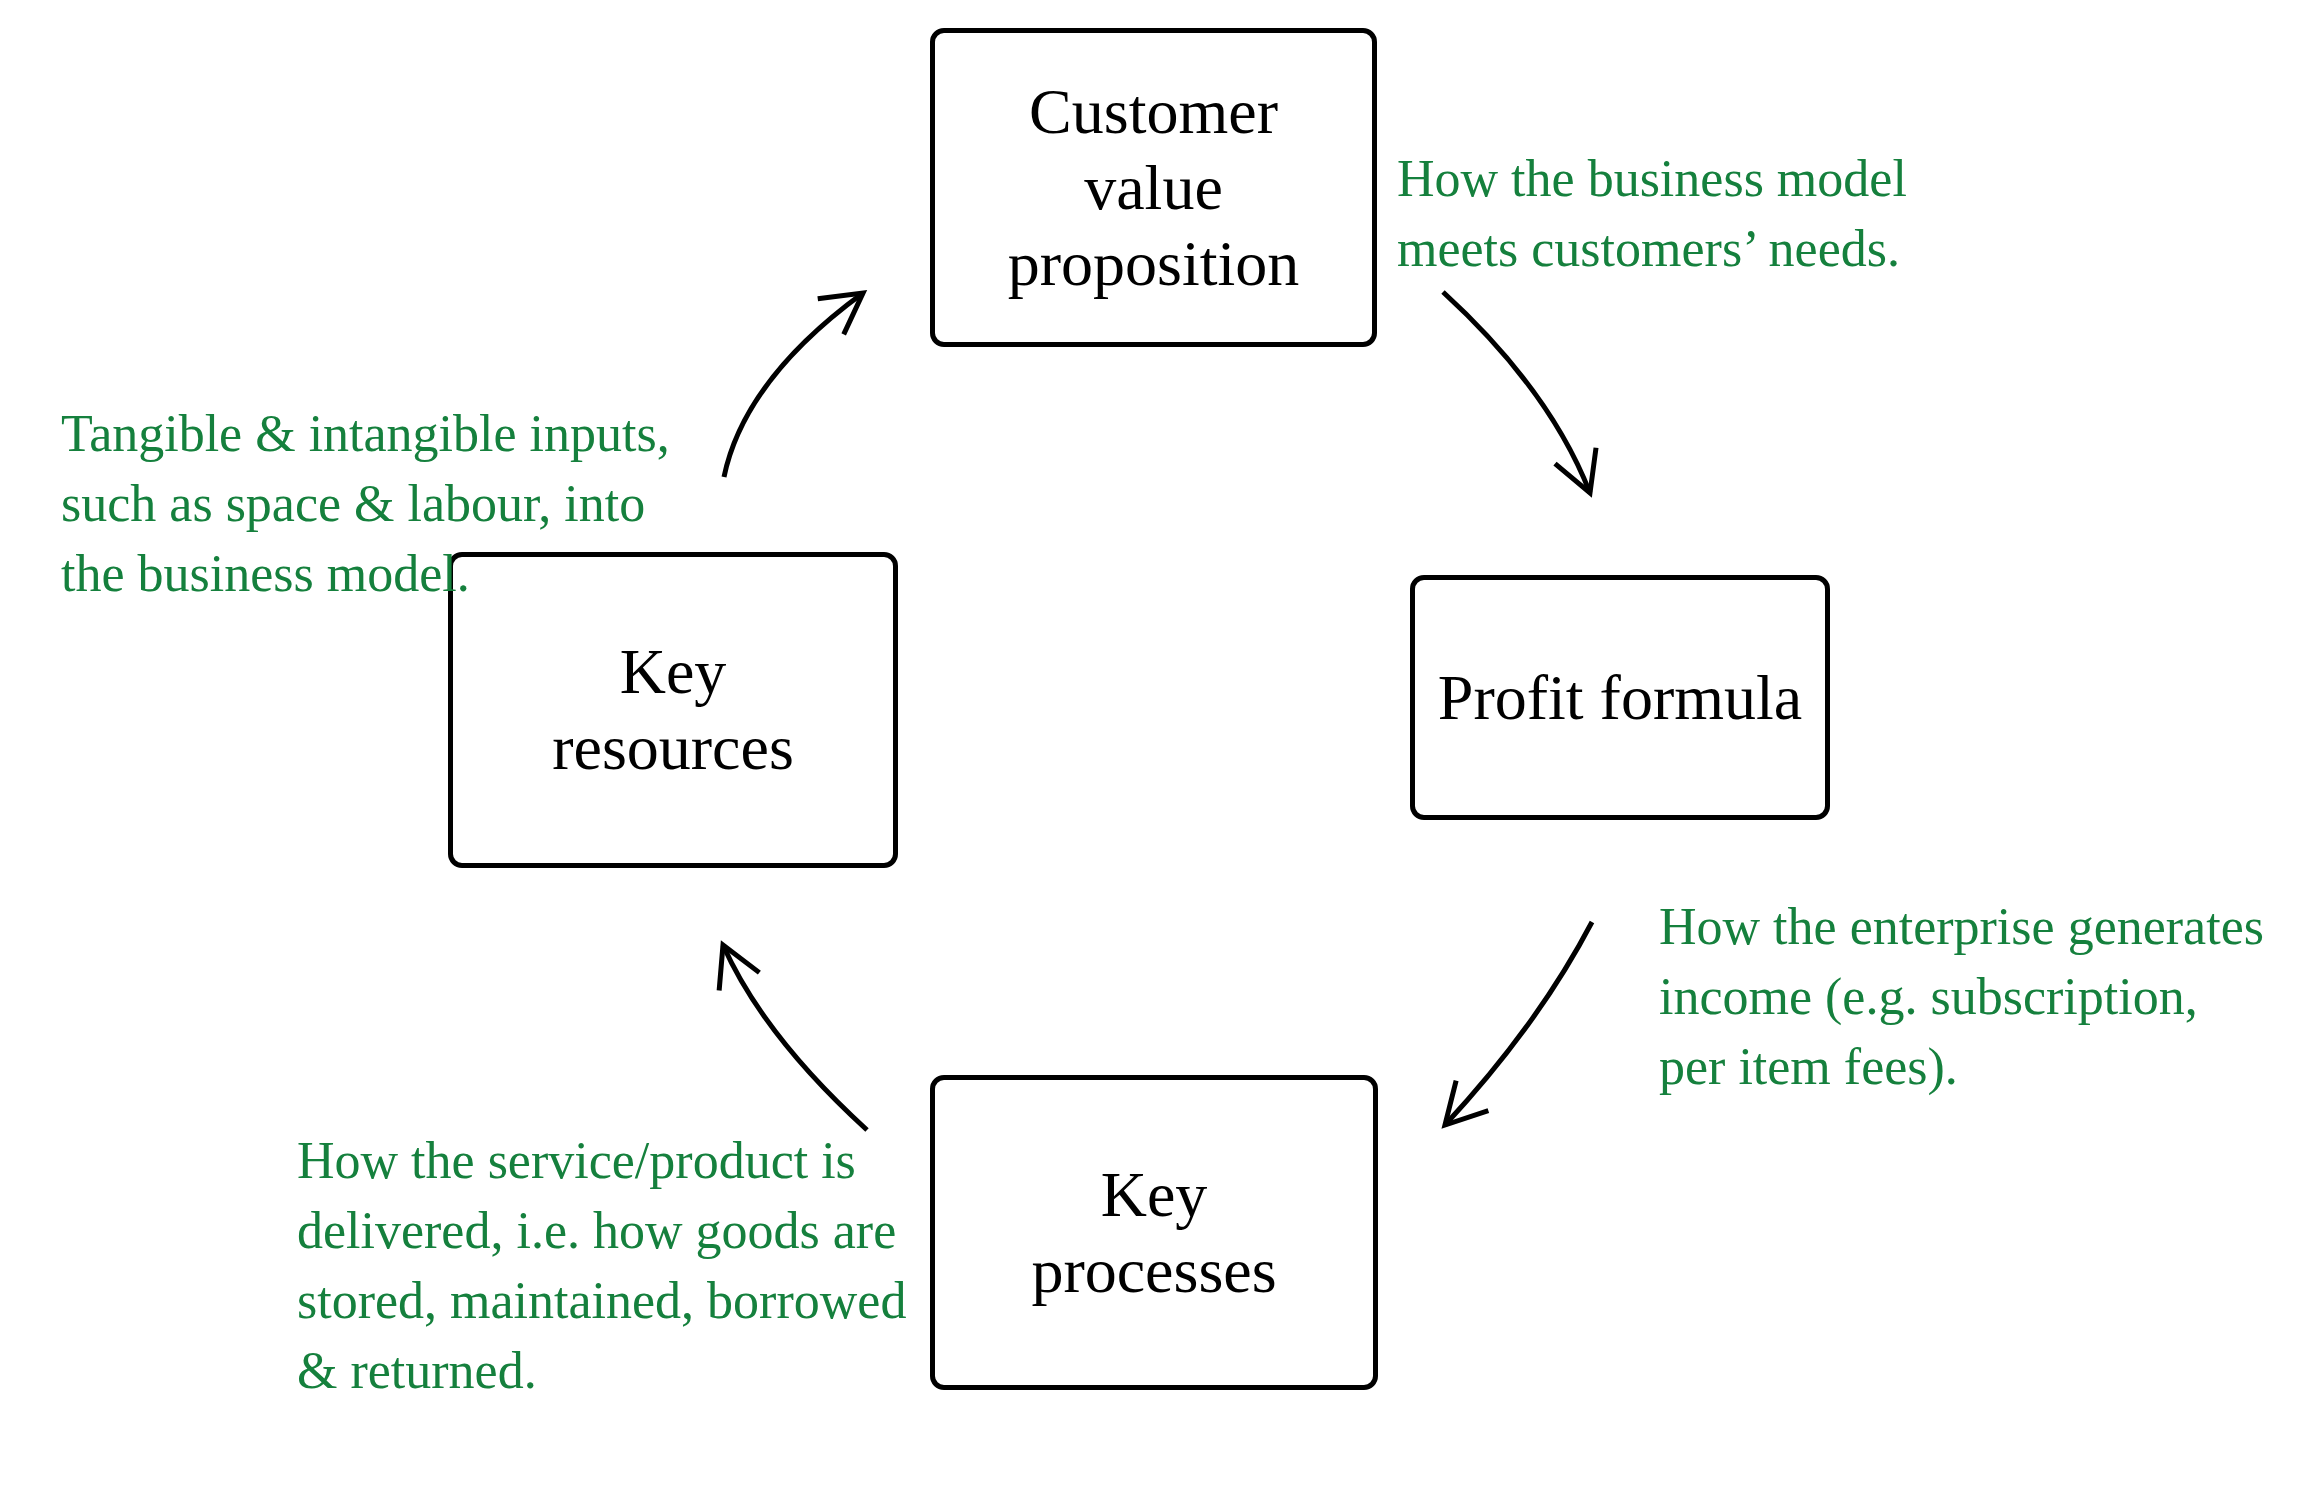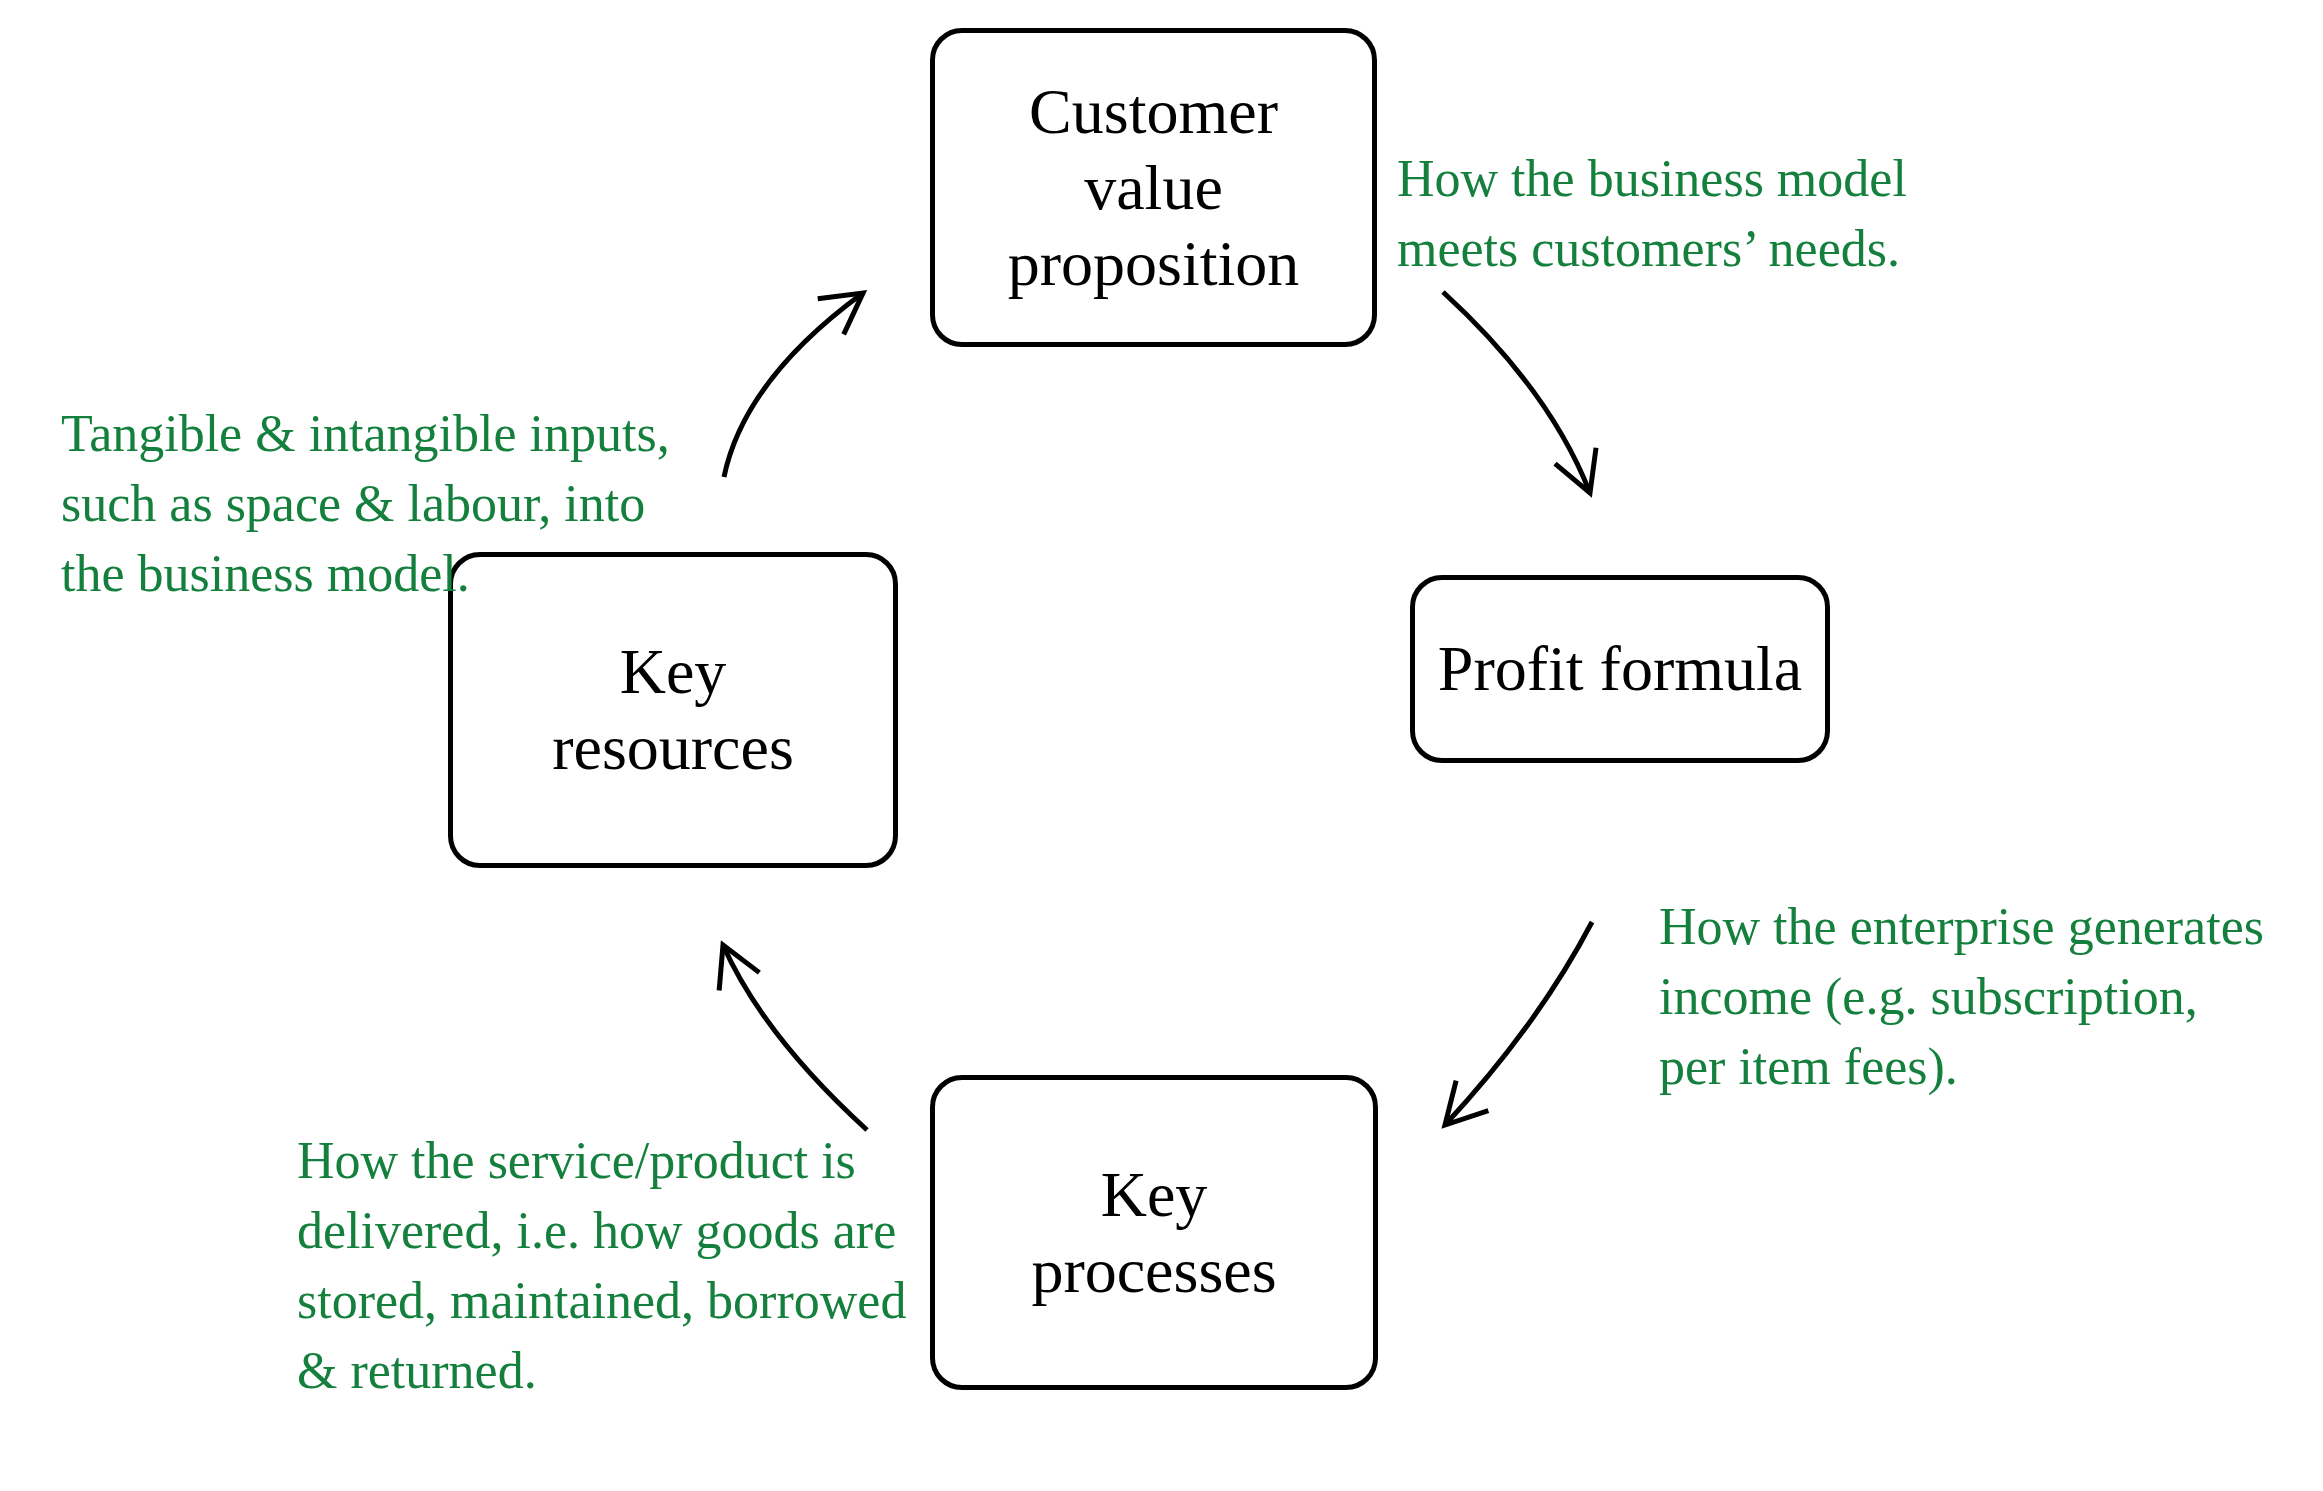--- a/index.html
+++ b/index.html
@@ -20,42 +20,42 @@
     position: absolute;
     left: 0;
     top: 0;
     width: 2323px;
     height: 1491px;
   }
   .node {
     position: absolute;
     box-sizing: border-box;
     border: 5px solid #000000;
-    border-radius: 32px;
+    border-radius: 14px;
     background: #ffffff;
     display: flex;
     align-items: center;
     justify-content: center;
     text-align: center;
   }
   .node-label {
     white-space: pre-line;
     font-size: 64px;
     line-height: 76px;
     color: #000000;
   }
   .note {
     position: absolute;
     white-space: pre-line;
     font-size: 52px;
     line-height: 70px;
     color: #15803d;
   }
   #node-cvp        { left: 930px;  top: 28px;   width: 447px; height: 319px; }
-  #node-profit     { left: 1410px; top: 575px;  width: 420px; height: 188px; }
+  #node-profit     { left: 1410px; top: 575px;  width: 420px; height: 245px; }
   #node-processes  { left: 930px;  top: 1075px; width: 448px; height: 315px; }
   #node-resources  { left: 448px;  top: 552px;  width: 450px; height: 316px; }
 
   #note-cvp-to-profit      { left: 1397px; top: 144px;  width: 700px; }
   #note-profit-to-processes{ left: 1659px; top: 857px;  width: 640px; margin-top: 35px; }
   #note-processes          { left: 297px;  top: 1126px; width: 660px; }
   #note-resources          { left: 30px;   top: 399px;  width: 660px; margin-left: 31px; }
 </style>
 </head>
 <body>

